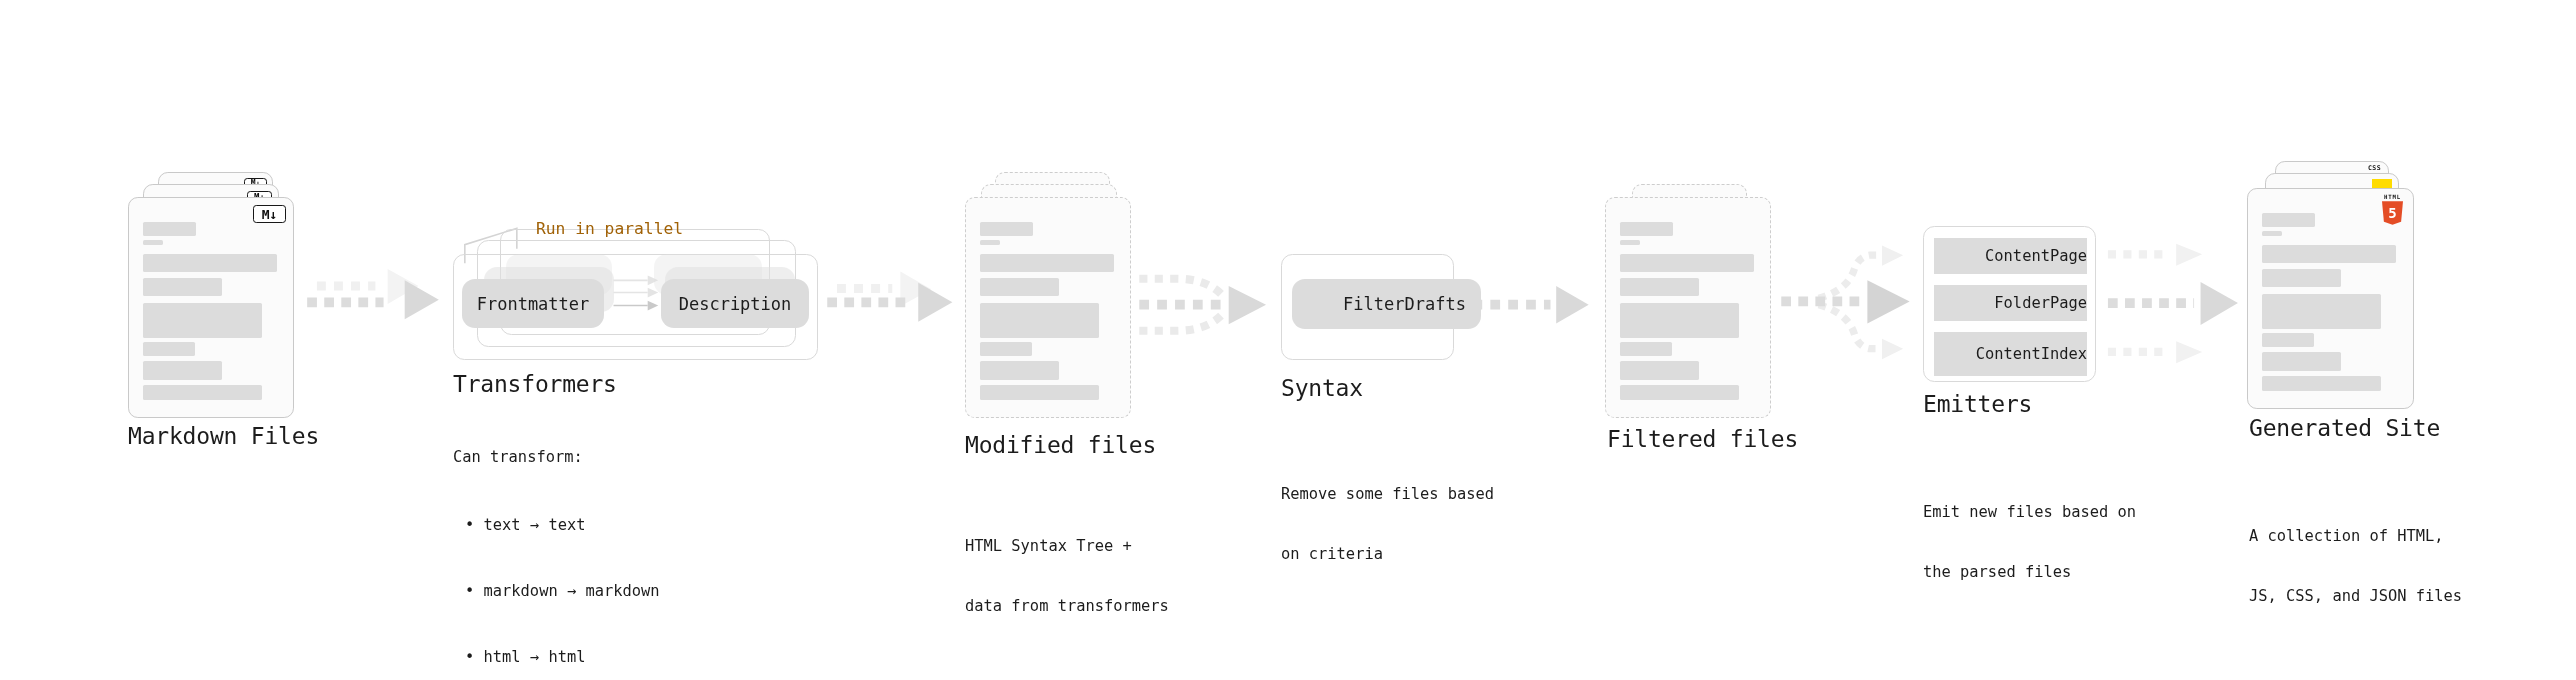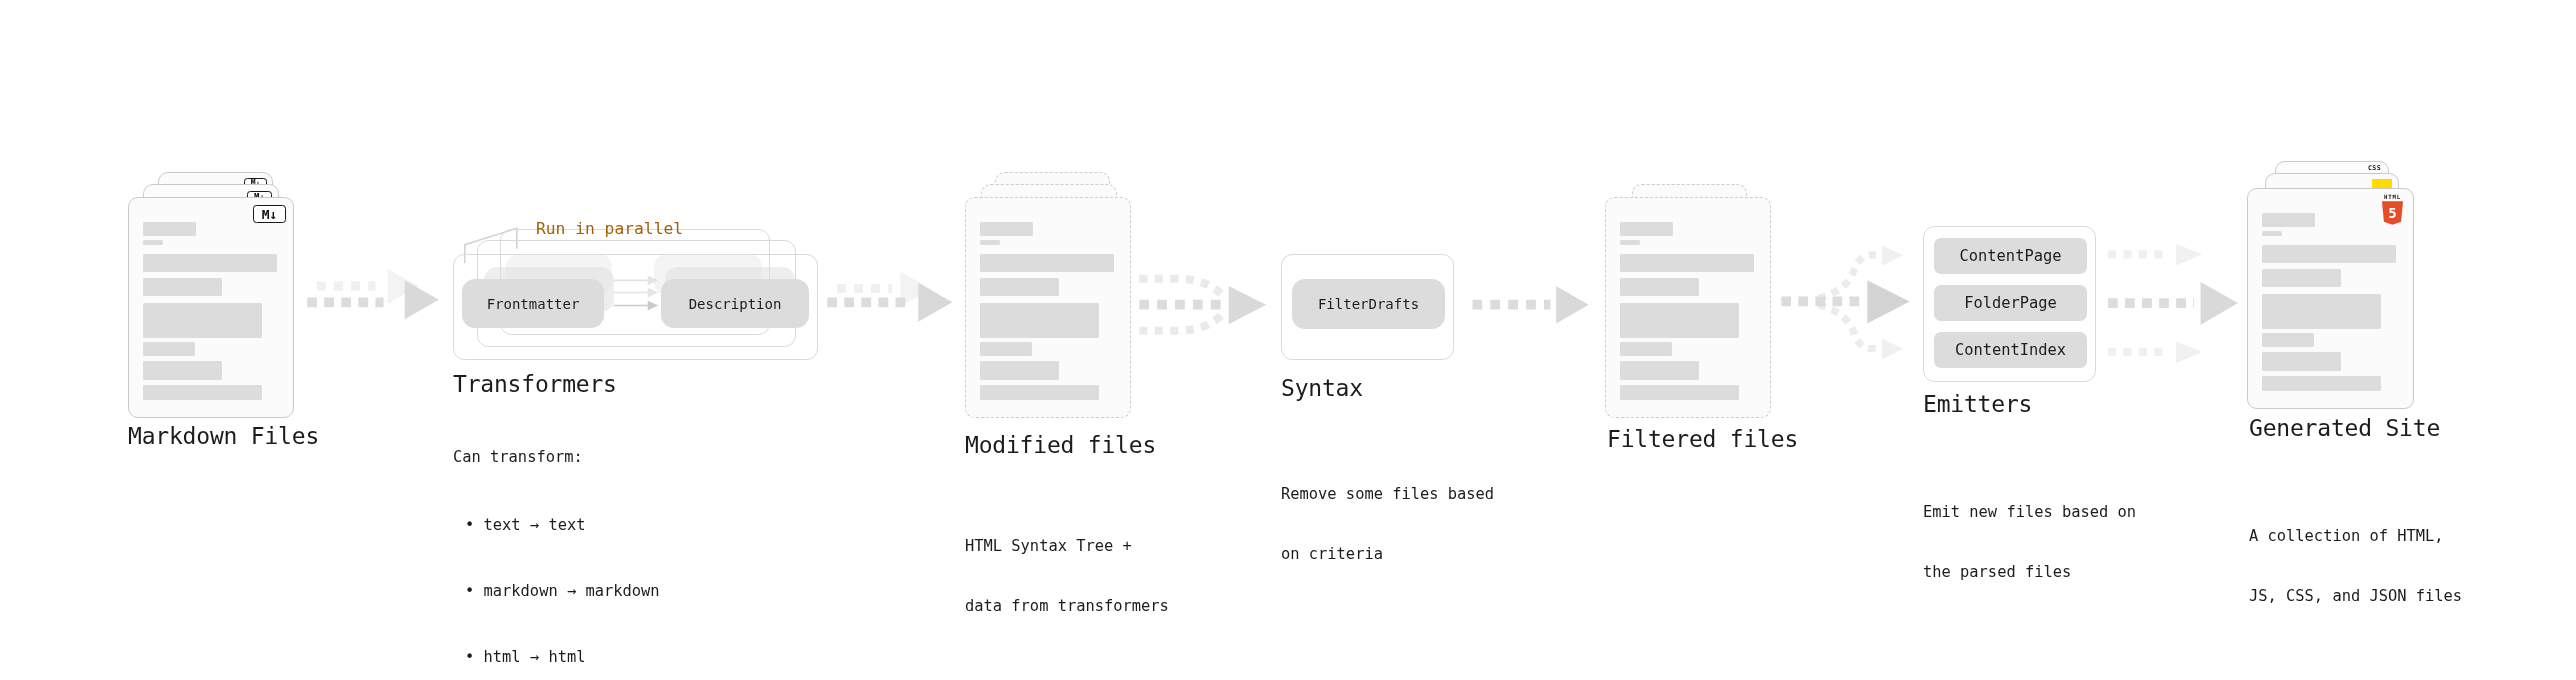--- a/index.html
+++ b/index.html
@@ -21,24 +21,24 @@
   .b5{left:14px;top:105px;width:119px;height:35px;}
   .b6{left:14px;top:144px;width:52px;height:14px;}
   .b7{left:14px;top:163px;width:79px;height:18.7px;}
   .b8{left:14px;top:187px;width:119px;height:15.4px;}
 
   
   .container{position:absolute;border:1.6px solid #d9d9d9;border-radius:11.4px;box-sizing:border-box;background:transparent;z-index:1;}
 
   
   .chip{position:absolute;background:#dcdcdc;border-radius:13px;display:flex;align-items:center;justify-content:center;
-        font-size:14px;color:#1c1c1c;white-space:pre;z-index:2;}
+        font-size:17px;color:#1c1c1c;white-space:pre;z-index:2;}
   .chip.ghost1{opacity:.55;background:#e0e0e0;z-index:1;}
   .chip.ghost2{opacity:.35;background:#e0e0e0;z-index:1;}
-  .chip.small{border-radius:7px;font-size:15.4px;}
+  .chip.small{border-radius:0;font-size:15.4px;justify-content:flex-end;}
 
   
   .label{position:absolute;font-size:23px;letter-spacing:-0.2px;color:#1c1c1c;white-space:pre;z-index:2;}
   .desc{position:absolute;font-size:15.4px;line-height:20.3px;color:#1c1c1c;white-space:pre;z-index:2;margin-top:32px;}
   .desc div{white-space:pre;}
   .bullets{line-height:22px;}
   .annotation{position:absolute;font-size:16.3px;color:#a16207;white-space:pre;z-index:2;}
 
   
   .md-badge{position:absolute;background:#ffffff;border:1.6px solid #181818;border-radius:3.3px;color:#111;
@@ -182,21 +182,21 @@
     </div>
     <div class="label" style="left:965px;top:432px;">Modified files</div>
     <div class="desc" style="left:965px;top:463px;">
       <div>HTML Syntax Tree +</div>
       <div>data from transformers</div>
     </div>
   </section>
 
   <section>
     <div class="container" style="left:1281px;top:254px;width:173px;height:106px;"></div>
-    <div class="chip" style="left:1292px;top:279px;width:153px;height:50px;"><span>FilterDrafts</span></div>
+    <div class="chip" style="left:1292px;top:279px;width:153px;height:50px;padding-left:36px;"><span>FilterDrafts</span></div>
     <div class="label" style="left:1281px;top:375px;">Syntax</div>
     <div class="desc" style="left:1281px;top:411px;">
       <div>Remove some files based</div>
       <div>on criteria</div>
     </div>
   </section>
 
   <section>
     <div class="doc dashed" style="left:1632px;top:184px;width:115px;height:203px;"></div>
     <div class="doc dashed" style="left:1605px;top:197px;width:166px;height:221px;">
@@ -209,21 +209,21 @@
       <div class="bar b7"></div>
         <div class="bar b8"></div>
     </div>
     <div class="label" style="left:1607px;top:426px;">Filtered files</div>
   </section>
 
   <section>
     <div class="container" style="left:1923px;top:226px;width:173px;height:156px;"></div>
     <div class="chip small" style="left:1934px;top:238px;width:153px;height:36px;"><span>ContentPage</span></div>
     <div class="chip small" style="left:1934px;top:285px;width:153px;height:36px;"><span>FolderPage</span></div>
-    <div class="chip small" style="left:1934px;top:332px;width:153px;height:36px;"><span>ContentIndex</span></div>
+    <div class="chip small" style="left:1934px;top:332px;width:153px;height:44px;"><span>ContentIndex</span></div>
     <div class="label" style="left:1923px;top:391px;">Emitters</div>
     <div class="desc" style="left:1923px;top:429px;">
       <div>Emit new files based on</div>
       <div>the parsed files</div>
     </div>
   </section>
 
   <section>
     <div class="doc" style="left:2275px;top:161px;width:114px;height:203px;">
       <div class="css-badge" style="left:92px;top:3.3px;">

